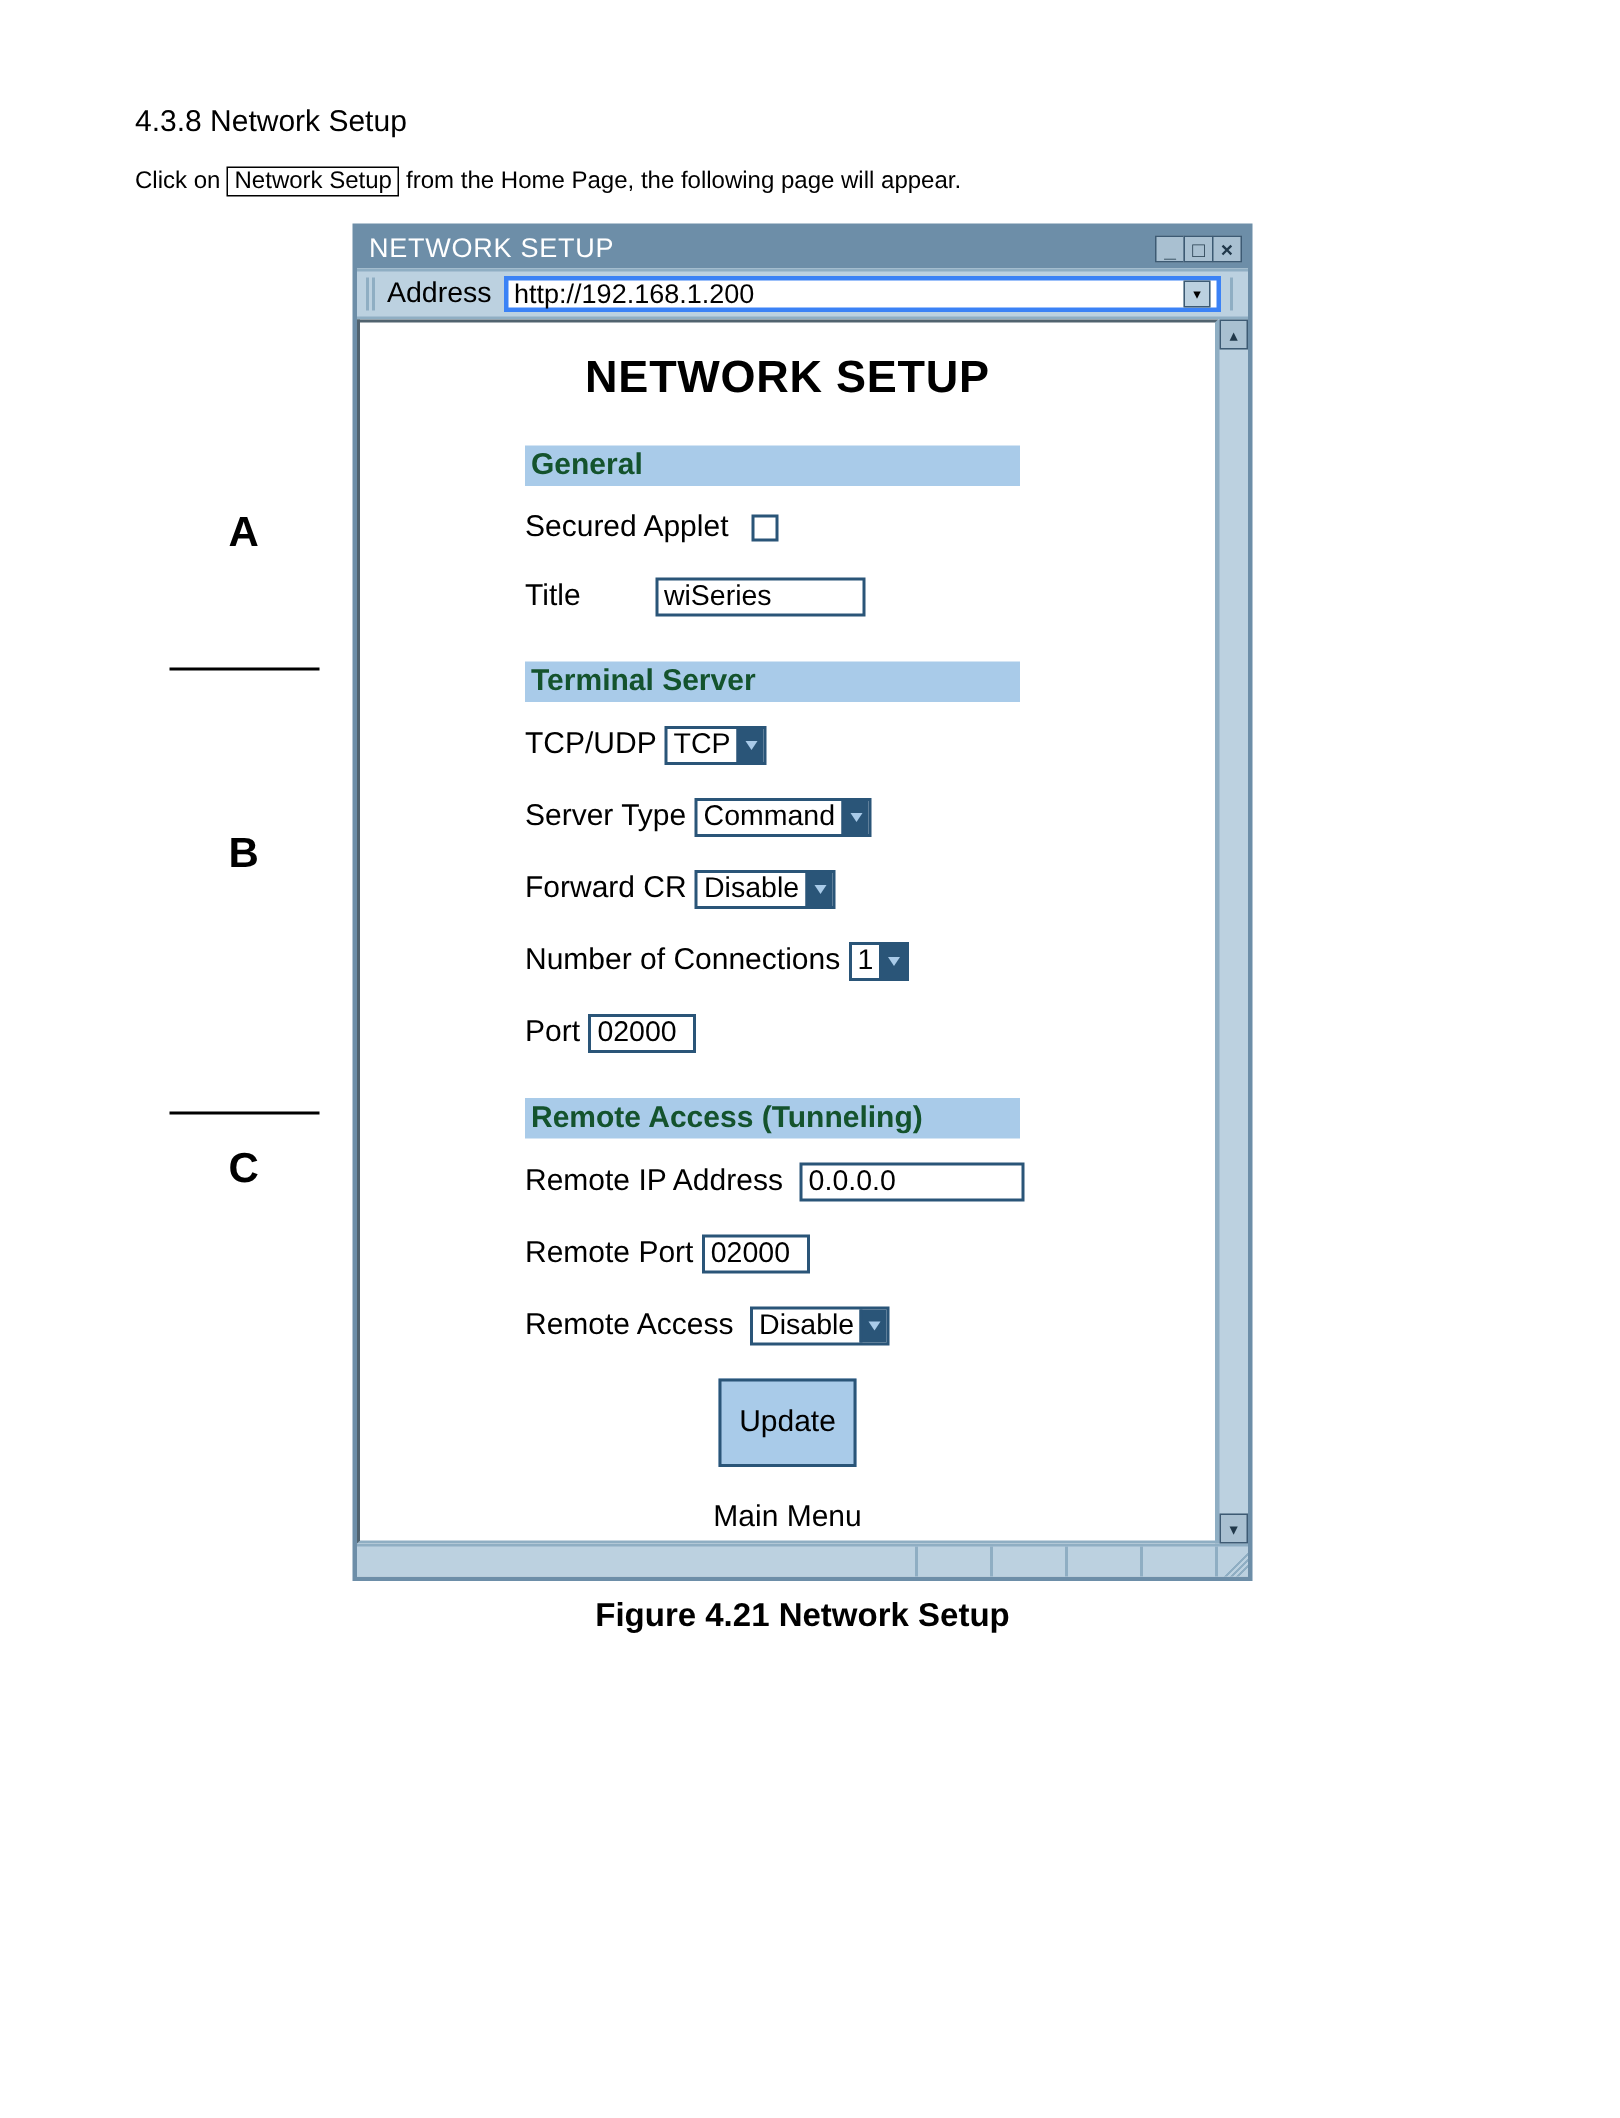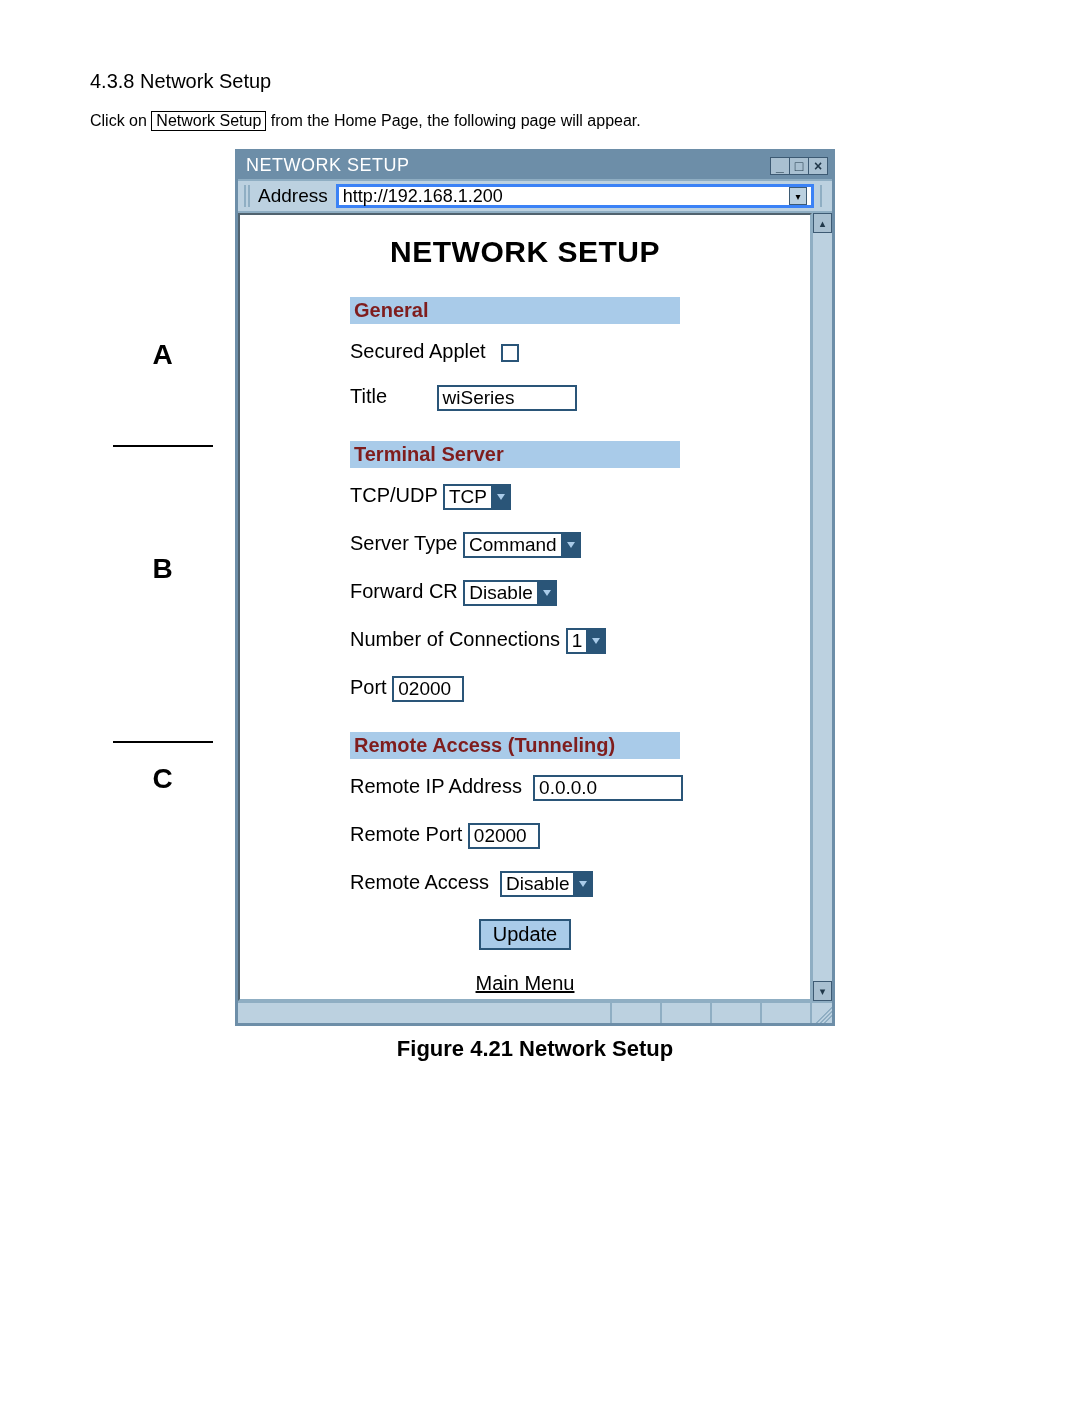--- a/index.html
+++ b/index.html
@@ -151,21 +151,21 @@
     font-weight: bold;
     letter-spacing: .5px;
     margin: 8px 0 28px 0;
   }
   .form-area {
     padding-left: 110px;
     font-size: 20px;
   }
   .section-band {
     background: #a9cbe9;
-    color: #7f1d1d;
+    color: #14532d;
     font-weight: bold;
     width: 330px;
     padding: 2px 4px;
     margin-bottom: 16px;
   }
   .form-row {
     margin-bottom: 22px;
   }
   .checkbox {
     display:inline-block;
@@ -204,27 +204,26 @@
   .select .sel-btn::after {
     content:"";
     border-left:4px solid transparent;
     border-right:4px solid transparent;
     border-top:6px solid #a9cbe9;
   }
   .update-btn {
     display:inline-block;
     background:#a9cbe9;
     border:2px solid #2a5578;
-    padding:2px 12px;
+    padding:16px 12px;
     font-size:20px;
   }
   .center { text-align:center; padding-left:0; }
   .main-menu {
     text-align:center;
-    text-decoration: underline;
     margin-top:10px;
     padding-left:0;
     font-size:20px;
   }
   .statusbar {
     background:#bcd1e0;
     border-top:2px solid #8faec3;
     height:22px;
     display:flex;
     justify-content:flex-end;

